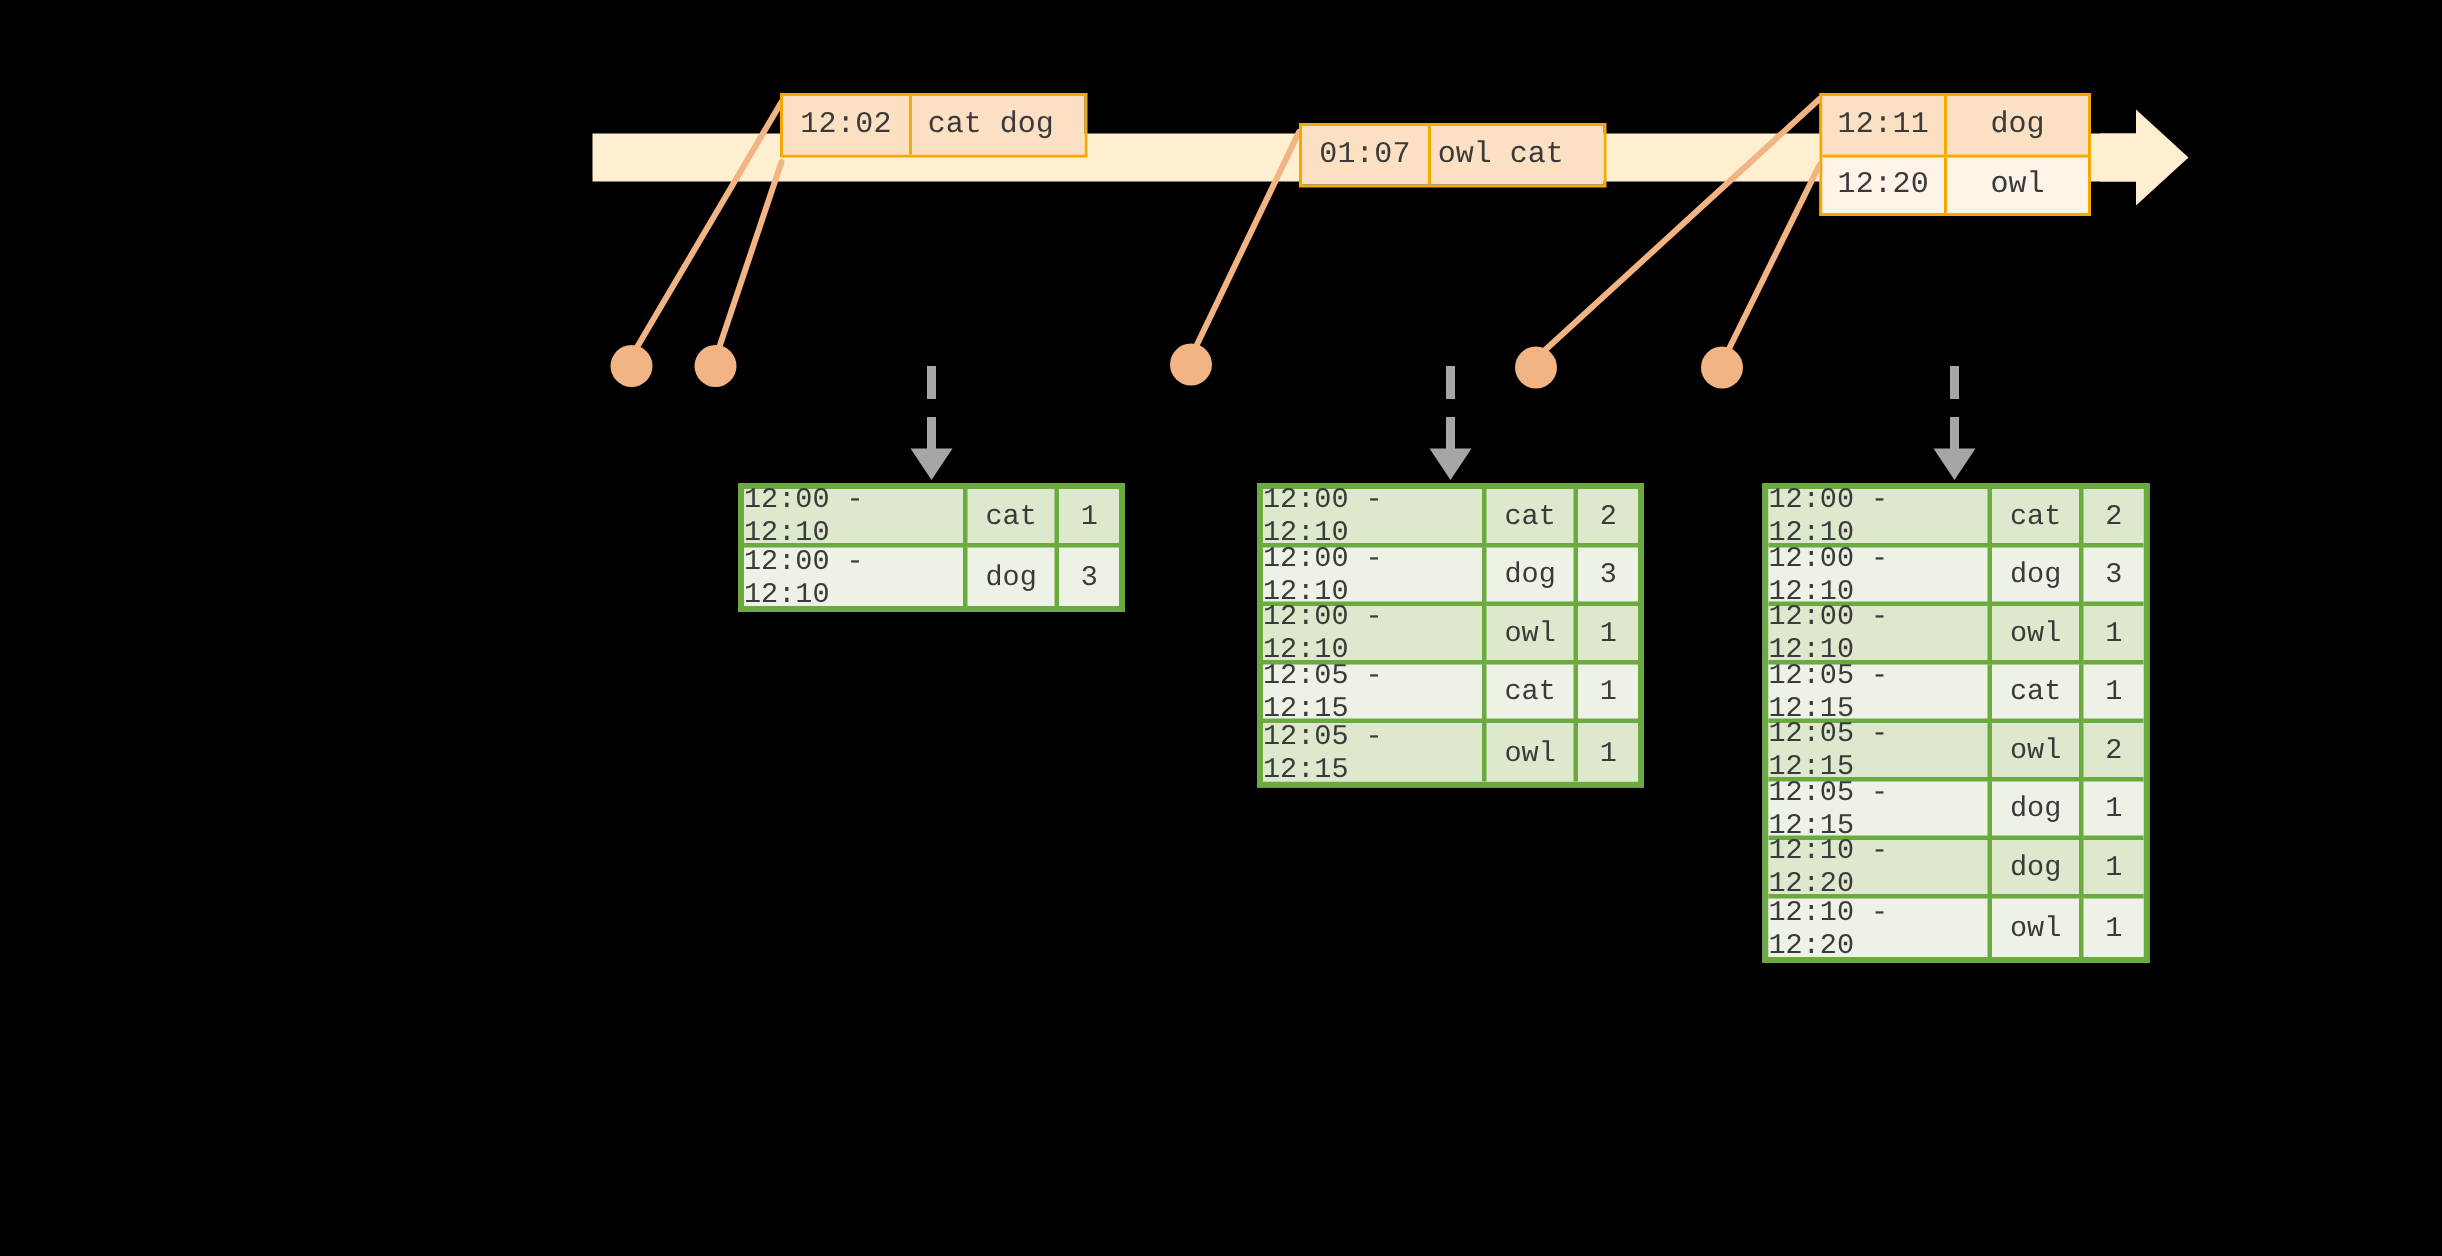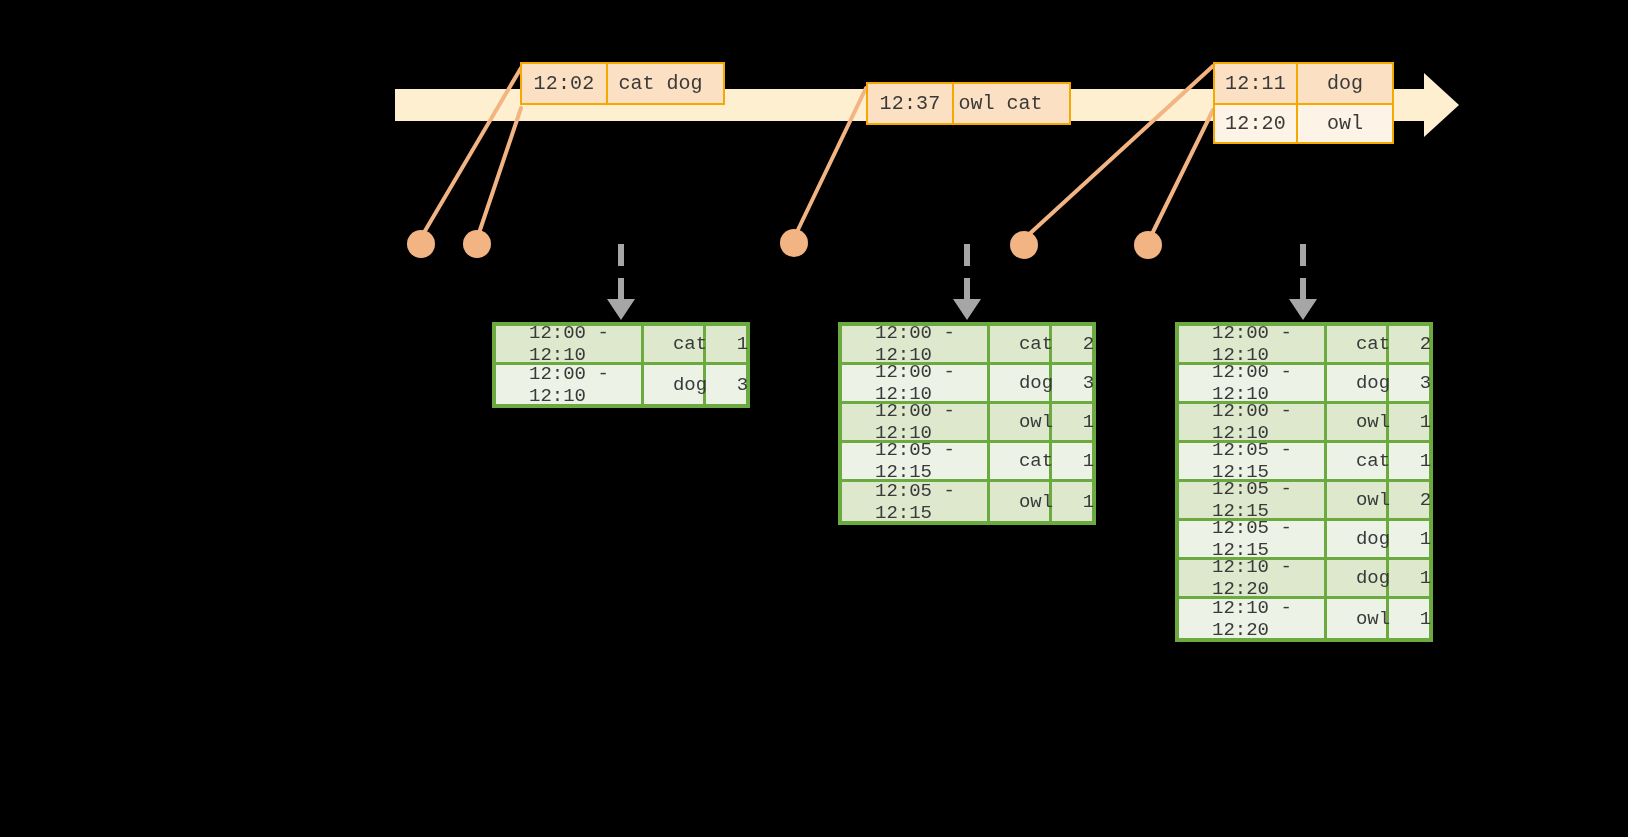--- a/index.html
+++ b/index.html
@@ -123,21 +123,20 @@
   .res-row.even { background: #edf2e6; }
   .res-cell {
     box-sizing: border-box;
     display: flex;
     align-items: center;
     justify-content: center;
     font-size: 19px;
     color: #3a3a3a;
     border-right: 3px solid #6aaa3f;
     border-bottom: 3px solid #6aaa3f;
-    padding-left: 33px;
   }
   .res-cell:last-child { border-right: none; }
   .res-row:last-child .res-cell { border-bottom: none; }
 
   #result-table-1 { left: 492px; top: 322px; width: 258px; }
   #result-table-1 .c-win { width: 150px; }
   #result-table-1 .c-word { width: 62px; }
   #result-table-1 .c-cnt  { width: 40px; }
 
   #result-table-2 { left: 838px; top: 322px; width: 258px; }
@@ -189,21 +188,21 @@
 
   <div class="event-group" id="event-group-1">
     <div class="event-row shade-a">
       <div class="event-time">12:02</div>
       <div class="event-words">cat dog</div>
     </div>
   </div>
 
   <div class="event-group" id="event-group-2">
     <div class="event-row shade-a">
-      <div class="event-time">12:37</div>
+      <div class="event-time">01:07</div>
       <div class="event-words">owl cat</div>
     </div>
   </div>
 
   <div class="event-group" id="event-group-3">
     <div class="event-row shade-a">
       <div class="event-time">12:11</div>
       <div class="event-words">dog</div>
     </div>
     <div class="event-row shade-b">

